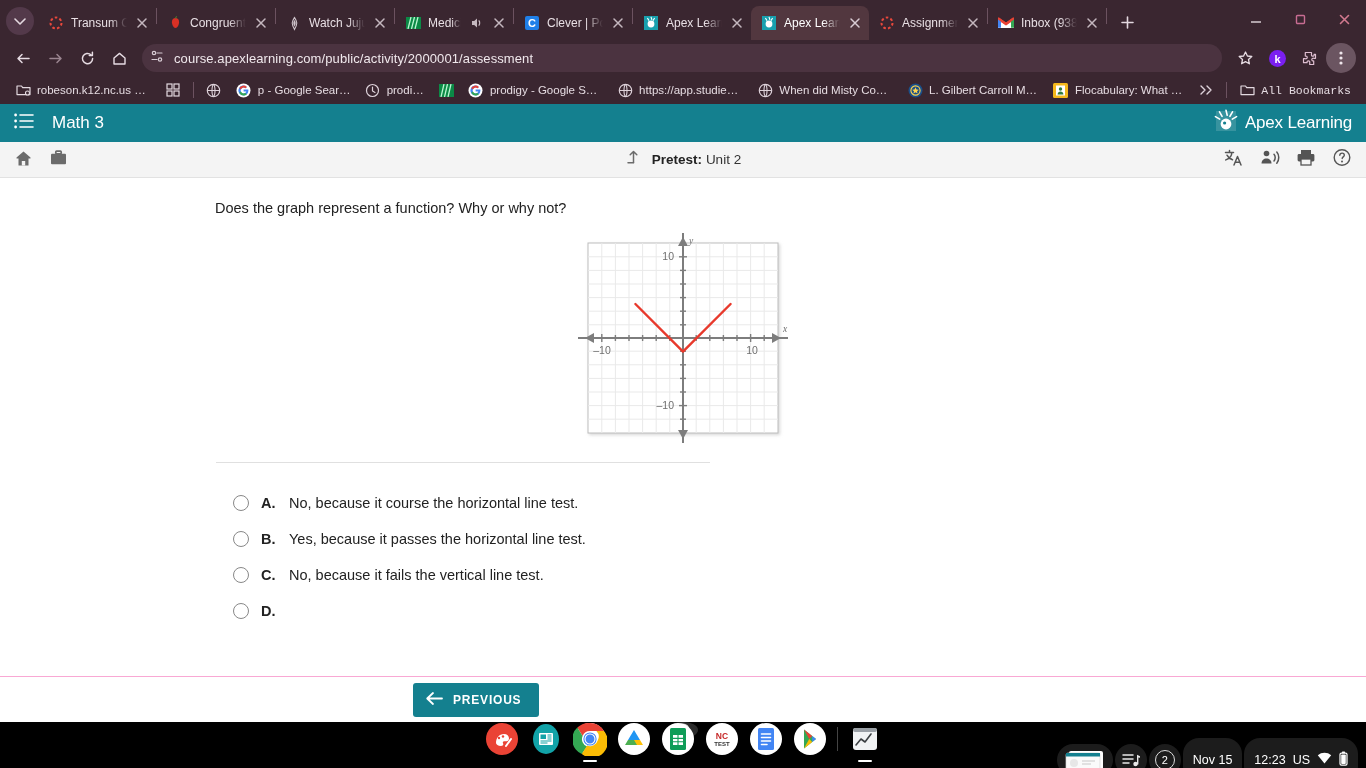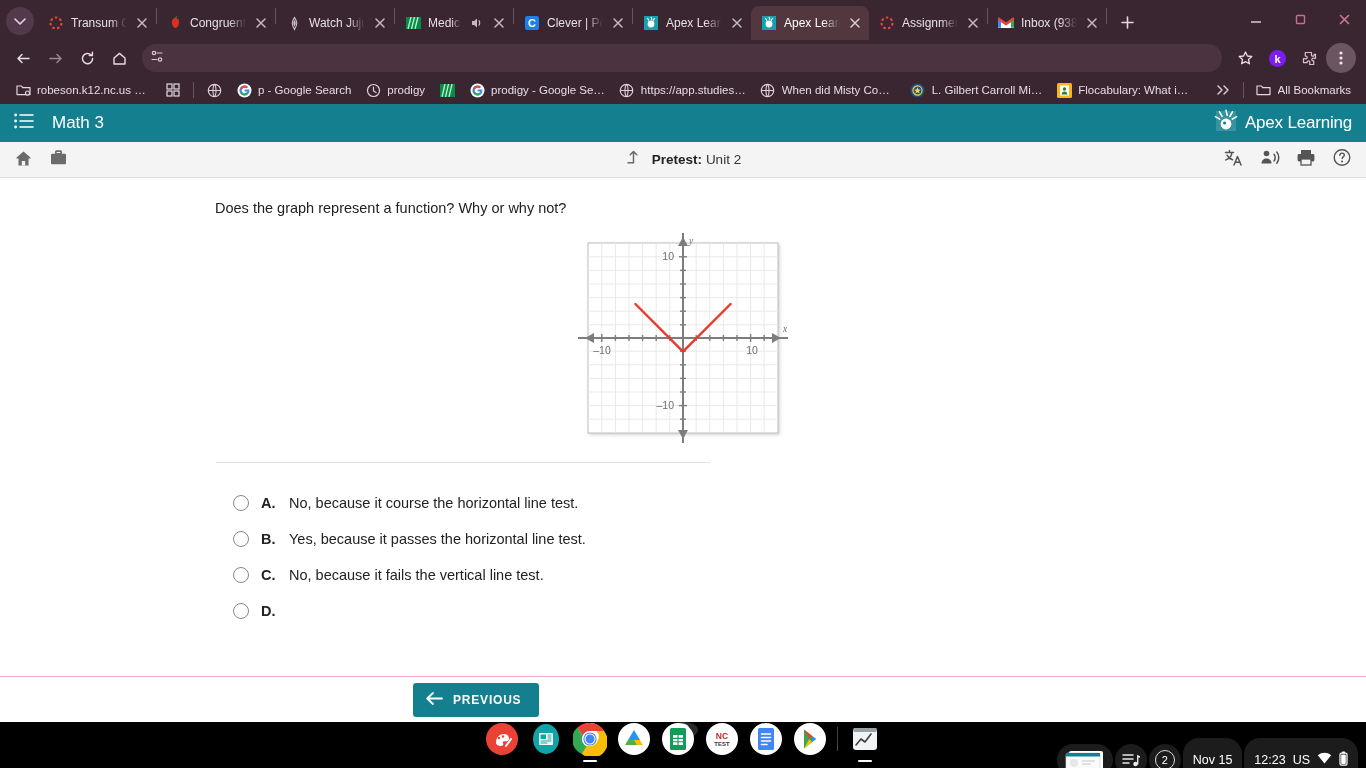--- a/index.html
+++ b/index.html
@@ -52,21 +52,21 @@
   .urlbox .urltext { font-size: 13px; color: #f0e8ec; letter-spacing: .1px;}
   .omni-right { display: flex; align-items: center; gap: 2px; }
   .omni-right > div { width: 30px; height: 30px; display:flex; align-items:center; justify-content:center; border-radius: 50%;}
   .menu-dots { background: #6b5561; }
 
   .bookmarks { height: 28px; display: flex; align-items: center; gap: 0px; padding: 0 8px; background: #3a2630; font-size: 11.5px; color: #e6dce2; }
   .bm { display: flex; align-items: center; gap: 6px; padding: 3px 7px; border-radius: 4px; white-space: nowrap; max-width: 150px; overflow: hidden;}
   .bm .lbl { overflow: hidden; text-overflow: ellipsis; white-space: nowrap; }
   .bm .bmicon { width: 16px; height: 16px; flex: 0 0 16px; display:flex; align-items:center;justify-content:center;}
   .bm-sep { width:1px; height:16px; background:#6c5260; margin: 0 5px; flex:0 0 1px;}
-  .bm-right { margin-left: auto; display: flex; align-items: center; }
+  .bm-right { margin-left: auto; display: flex; align-items: center; font-family: Liberation Mono, monospace; }
 
   
   .page { height: 618px; background: #fff; position: relative; overflow: hidden; }
   .apex-header {
     height: 38px; background: #14808f; display: flex; align-items: center;
     padding: 0 14px; gap: 18px;
   }
   .apex-header .course { color: #fff; font-size: 17px; }
   .apex-logo { margin-left: auto; display: flex; align-items: center; gap: 6px; }
   .apex-logo .logotext { color: #fff; font-size: 17px; letter-spacing: -.2px; }
@@ -354,20 +354,21 @@
 
     <div class="urlbox">
       <span>
         <svg width="15" height="15" viewBox="0 0 15 15">
             <circle cx="4" cy="4" r="1.7" fill="none" stroke="#d8ccd4" stroke-width="1.2"></circle>
             <path d="M7 4h5" stroke="#d8ccd4" stroke-width="1.2" stroke-linecap="round"></path>
             <circle cx="10" cy="10.5" r="1.7" fill="none" stroke="#d8ccd4" stroke-width="1.2"></circle>
             <path d="M2 10.5h5" stroke="#d8ccd4" stroke-width="1.2" stroke-linecap="round"></path>
           </svg>
       </span>
+      <span class="urltext">course.apexlearning.com/public/activity/2000001/assessment</span>
     </div>
 
     <div class="omni-right">
       <div>
         <svg width="17" height="17" viewBox="0 0 17 17">
             <path d="M8.5 2l1.9 4 4.4.5-3.3 3 .9 4.3-3.9-2.2-3.9 2.2.9-4.3-3.3-3 4.4-.5z" fill="none" stroke="#e7dce3" stroke-width="1.3" stroke-linejoin="round"></path>
           </svg>
       </div>
       <div>
         <svg width="19" height="19" viewBox="0 0 19 19">

